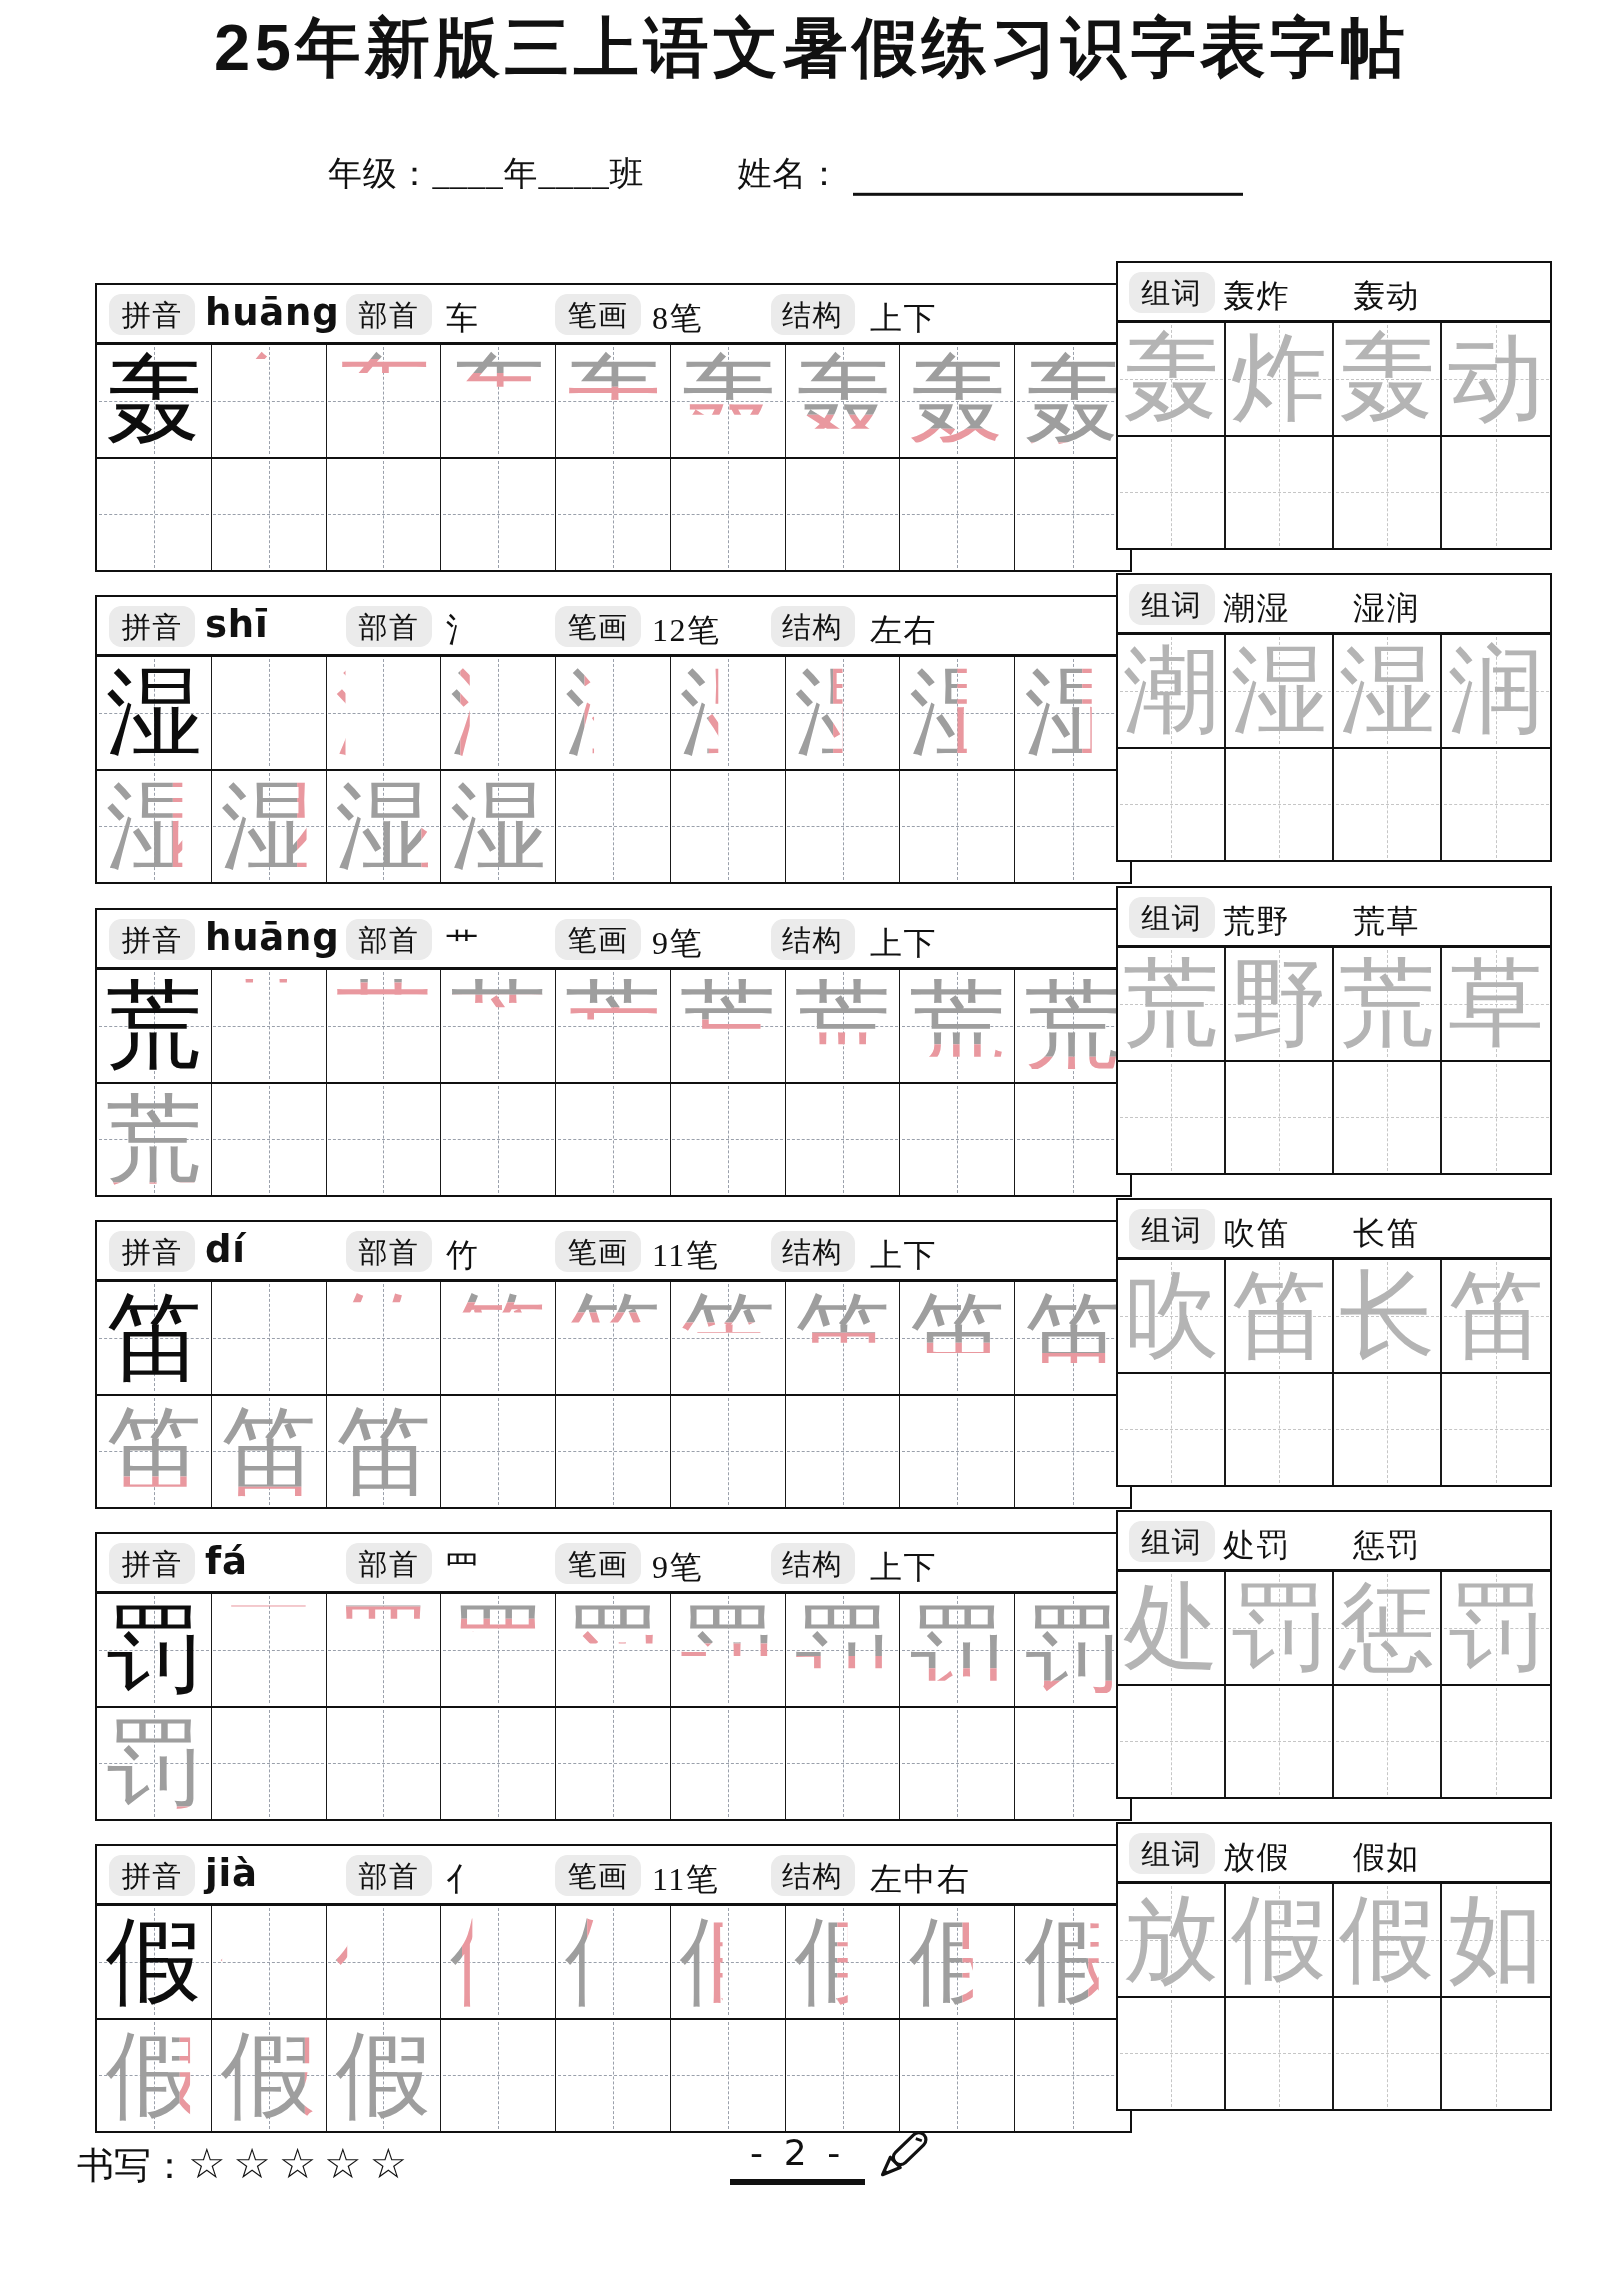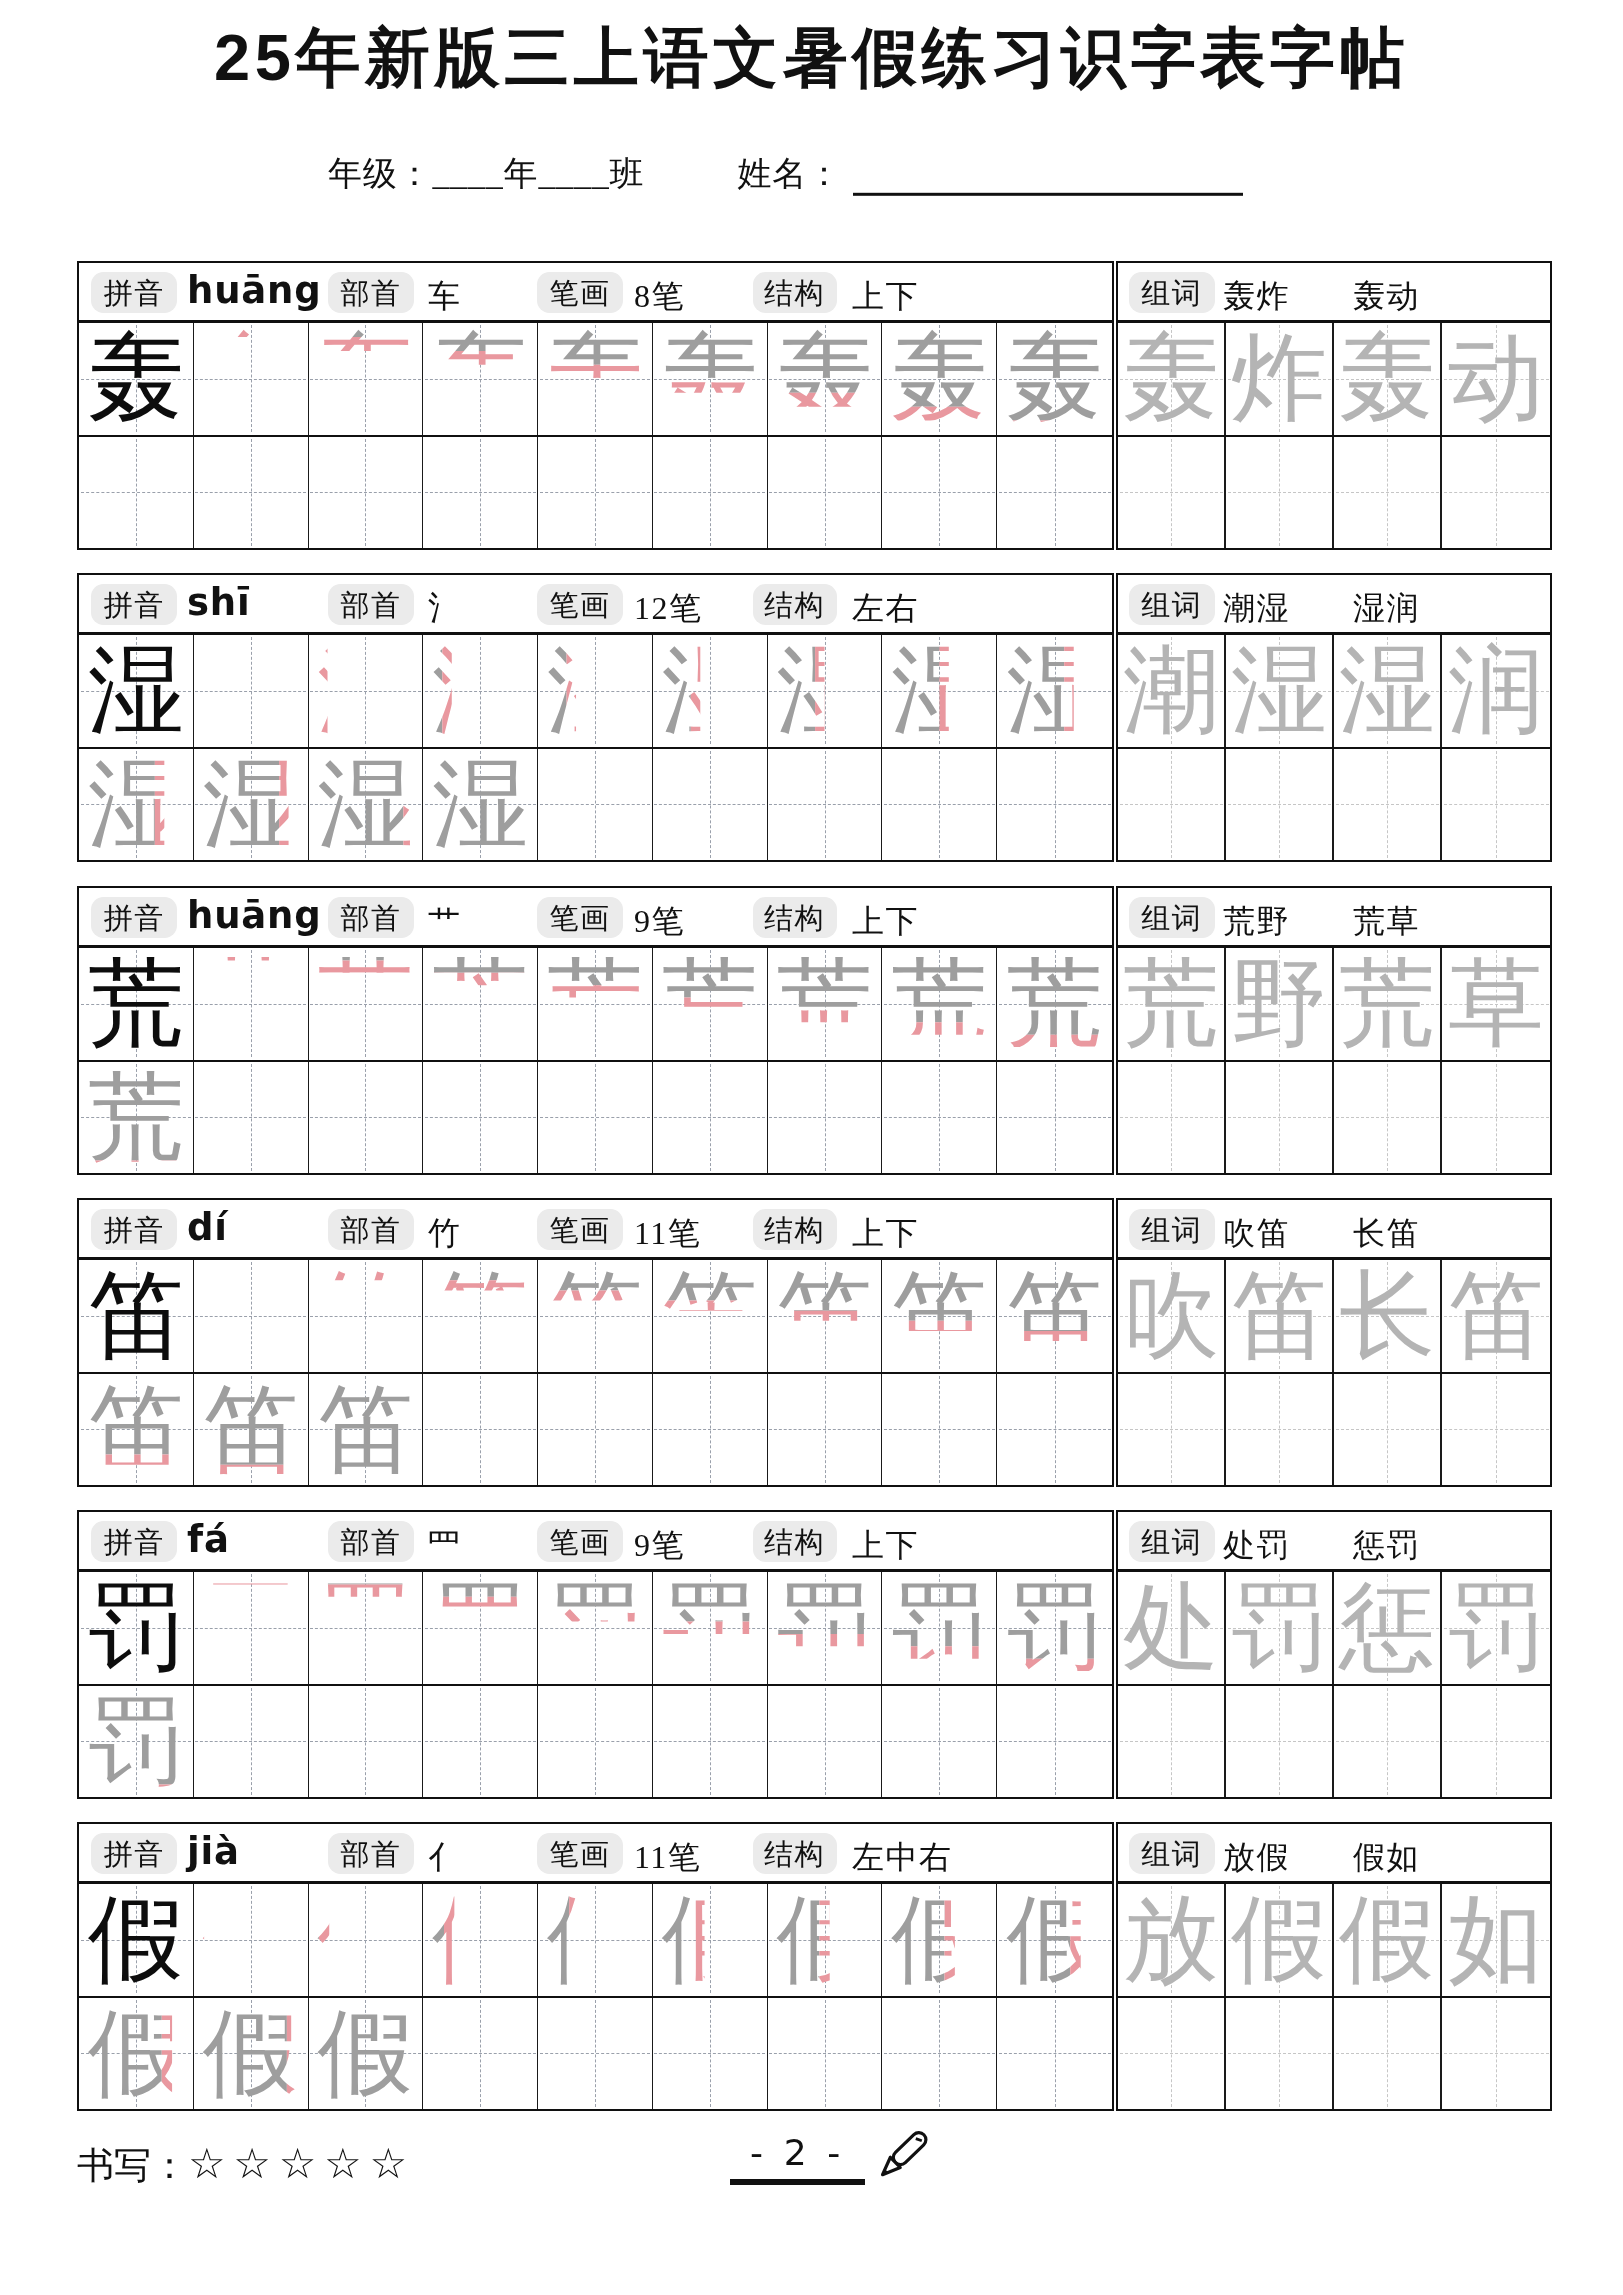--- a/index.html
+++ b/index.html
@@ -1,36 +1,36 @@
 <!DOCTYPE html>
 <html style="--dash: #9aa0ab; --dash-light: #c6c6c6; --trace-gray: #b4b4b4; --step-gray: #9e9e9e; --pink: #e9989f;font-size:12.4px"><head>
 <meta charset="utf-8">
 <style>
   html,body{margin:0;padding:0;background:#ffffff;}
   body{width:1623px;height:2295px;position:relative;overflow:hidden;
        font-family:"Liberation Serif","DejaVu Serif",serif;color:#111;}
   .page{position:absolute;inset:0;background:#fff;}
 
   
-  .title{position:absolute;top:14px;left:0;width:1623px;text-align:center;
+  .title{position:absolute;top:4px;left:0;width:1623px;text-align:center;
          font-family:"Liberation Sans","DejaVu Sans",sans-serif;
          font-weight:900;font-size:65px;letter-spacing:4.6px;white-space:nowrap;}
   .form-line{position:absolute;top:151px;left:73px;right:35px;
              font-size:34px;white-space:nowrap;display:flex;align-items:baseline;}
   .form-seg{letter-spacing:0.8px;}
   .fgap1{display:inline-block;width:255px;}
   .fgap2{display:inline-block;width:93px;}
   .name-blank{display:inline-block;width:390px;border-bottom:3.9px solid #111;
               height:31px;margin-left:10.8px;transform:translateY(10.8px);}
 
   
   .section{position:absolute;left:0;width:1623px;height:289px;}
   .card{position:absolute;top:0;height:289px;border:2.3px solid #101010;background:#fff;
         box-sizing:border-box;display:flex;flex-direction:column;}
-  .card.left{left:77px;width:1037px;}
+  .card.left{left:95px;width:1037px;margin-top:22px;}
   .card.right{left:1116px;width:436px;}
   .card-header{position:relative;height:57px;border-bottom:3.1px solid #101010;flex:none;}
   .badge{position:absolute;top:9.3px;background:#ebebeb;border-radius:12.4px;
          padding:2.3px 12.4px;font-size:29px;line-height:1.25;letter-spacing:1.5px;}
   .hval{position:absolute;top:12.4px;font-size:32px;letter-spacing:1.5px;}
   .pinyin{font-family:"DejaVu Sans","Liberation Sans",sans-serif;
           font-weight:bold;font-size:37px;top:6.2px;letter-spacing:0.8px;}
   .p1{left:12.4px;}  .v1{left:108px;}
   .p2{left:249px;} .v2{left:349px;}
   .p3{left:458px;} .v3{left:555px;}

